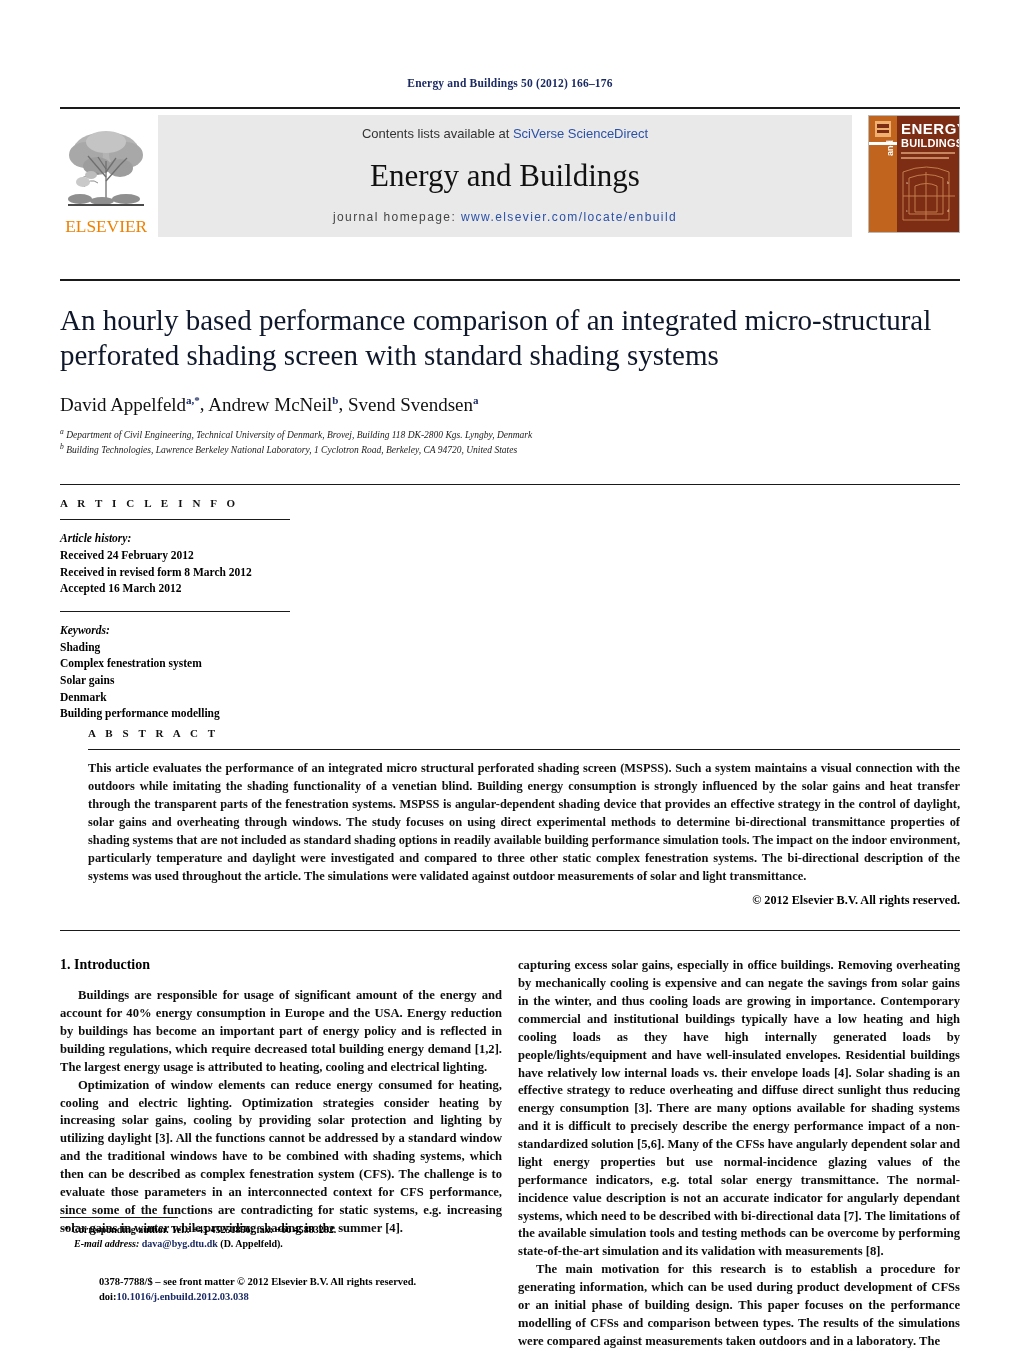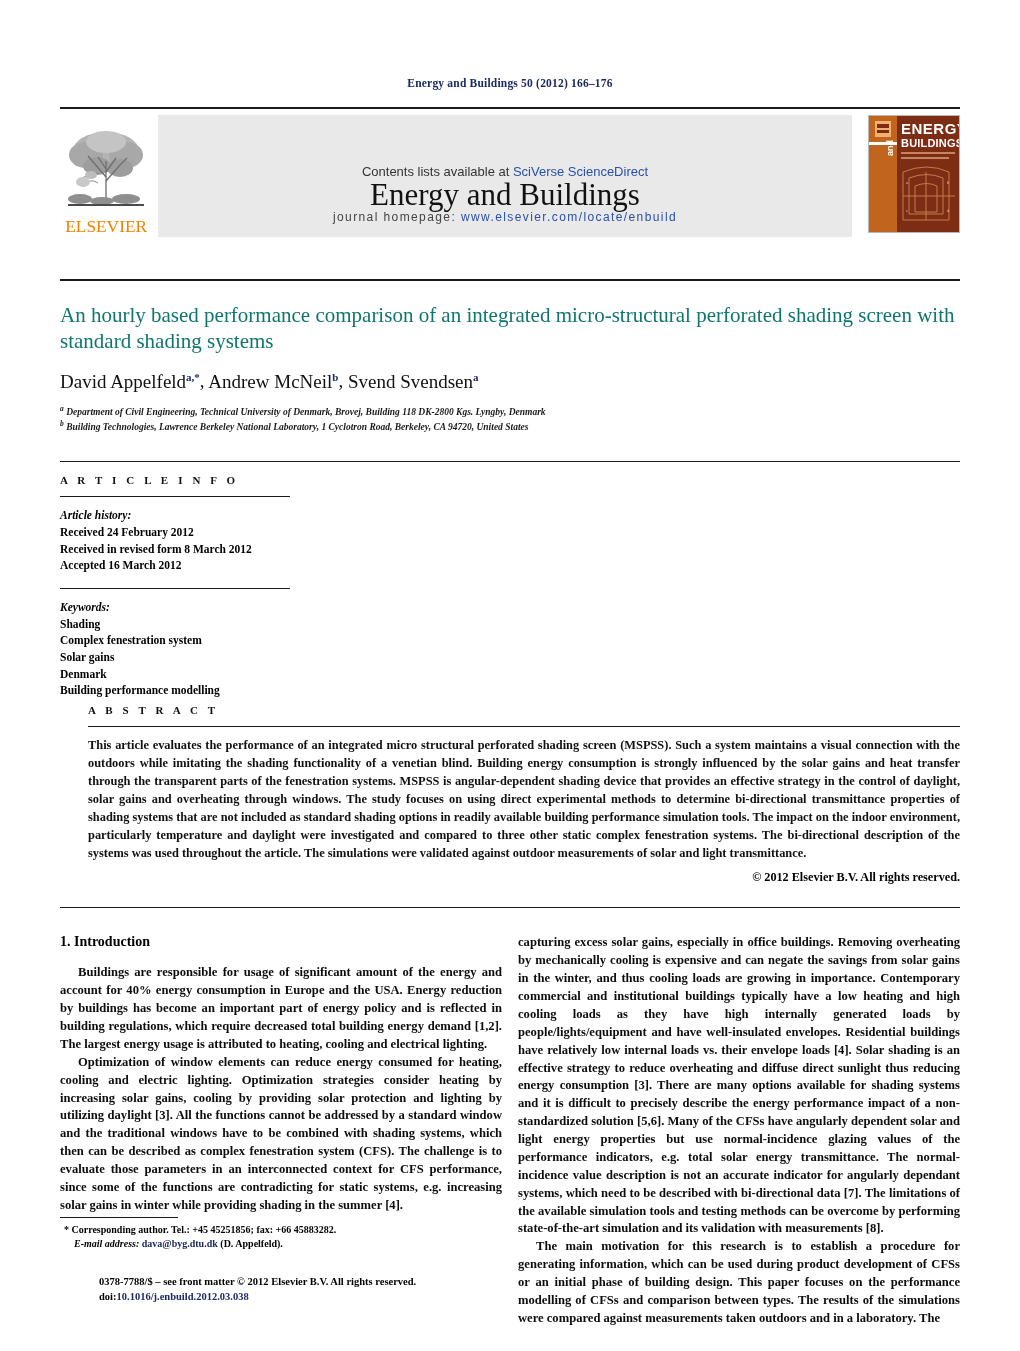--- a/index.html
+++ b/index.html
@@ -62,21 +62,21 @@
     line-height: 1;
     margin-top: 1px;
     white-space: nowrap;
     transform: scaleX(1.02);
   }
   .masthead-center {
     flex: 1 1 auto;
     background: #e9e9e9;
     display: flex;
     flex-direction: column;
-    justify-content: flex-end;
+    justify-content: space-between;
     align-items: center;
     padding: 11px 0 13px 0;
     margin: 0 16px 0 6px;
   }
   .contents-line {
     font-family: "Liberation Sans", sans-serif;
     font-size: 13px;
     color: #333333;
   }
   .contents-line .sd {
@@ -106,24 +106,24 @@
     background: #ffffff;
   }
 
   
   .title-rule {
     border-top: 2px solid #1a1a1a;
     margin-top: 42px;
   }
   .paper-title {
     font-family: "Liberation Serif", serif;
-    font-size: 21px;
+    font-size: 29px;
     line-height: 1.22;
     margin-top: 22px;
-    color: #0f766e;
+    color: #0f172a;
     font-weight: normal;
   }
   .authors {
     font-family: "Liberation Serif", serif;
     font-size: 19px;
     margin-top: 16px;
     color: #111111;
   }
   .authors sup {
     font-size: 11px;
@@ -131,21 +131,21 @@
     font-weight: bold;
     vertical-align: super;
   }
   .affiliations {
     margin-top: 11px;
     font-family: "Liberation Serif", serif;
     font-style: italic;
     font-size: 9.5px;
     line-height: 1.45;
     color: #1a1a1a;
-    font-weight: bold;
+    font-weight: normal;
   }
   .affiliations sup { font-size: 7.5px; vertical-align: super; }
 
   
   .info-rule {
     border-top: 1px solid #1a1a1a;
     margin-top: 26px;
   }
   .info-abstract {
     display: flex;

